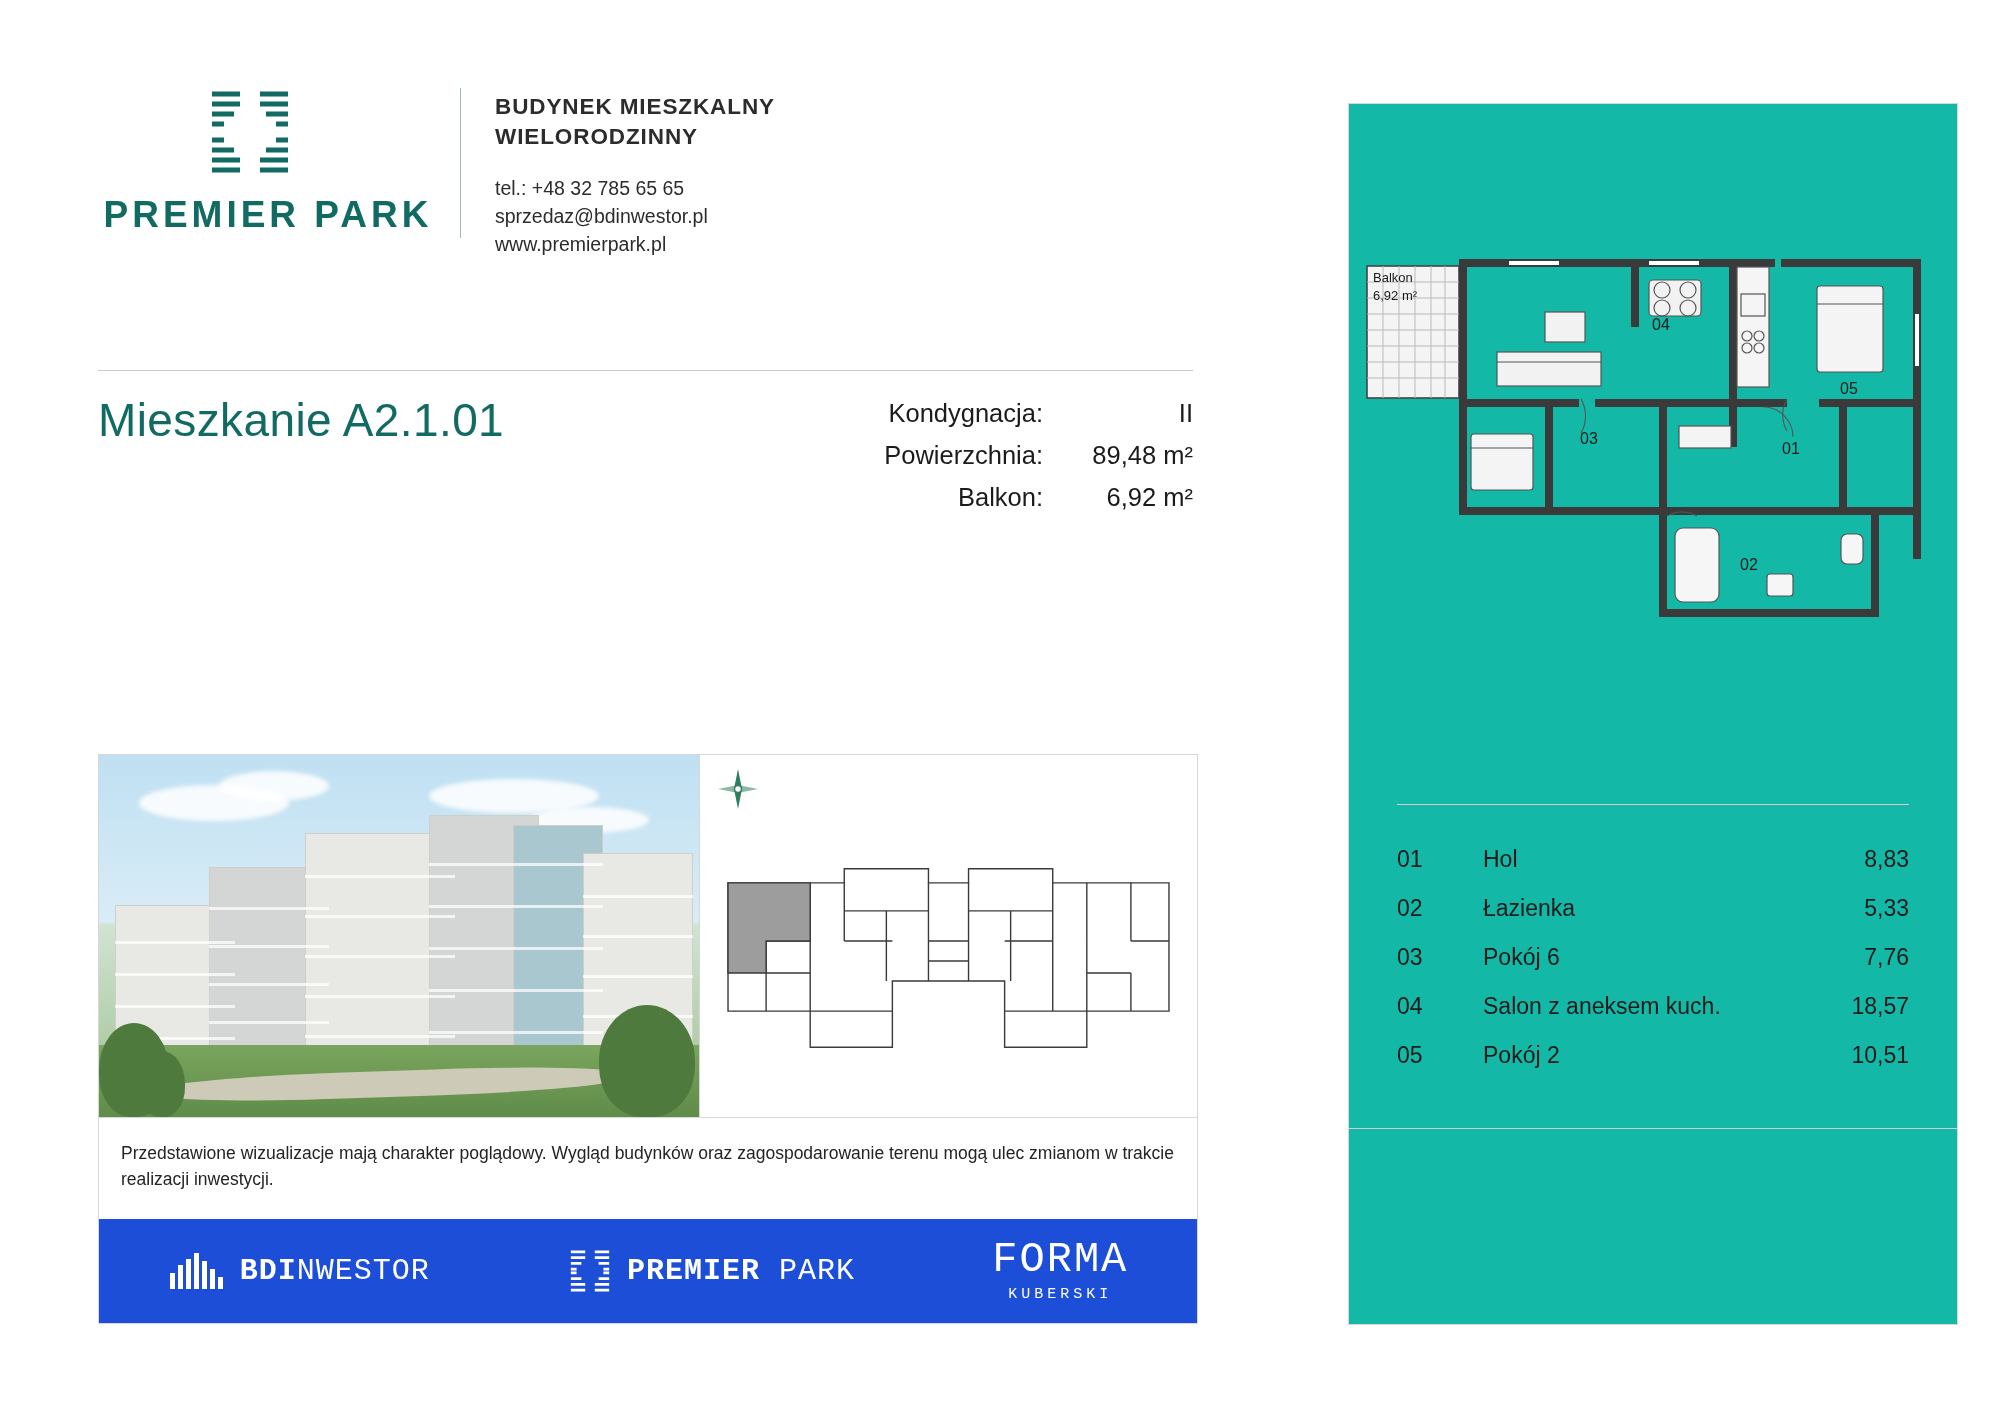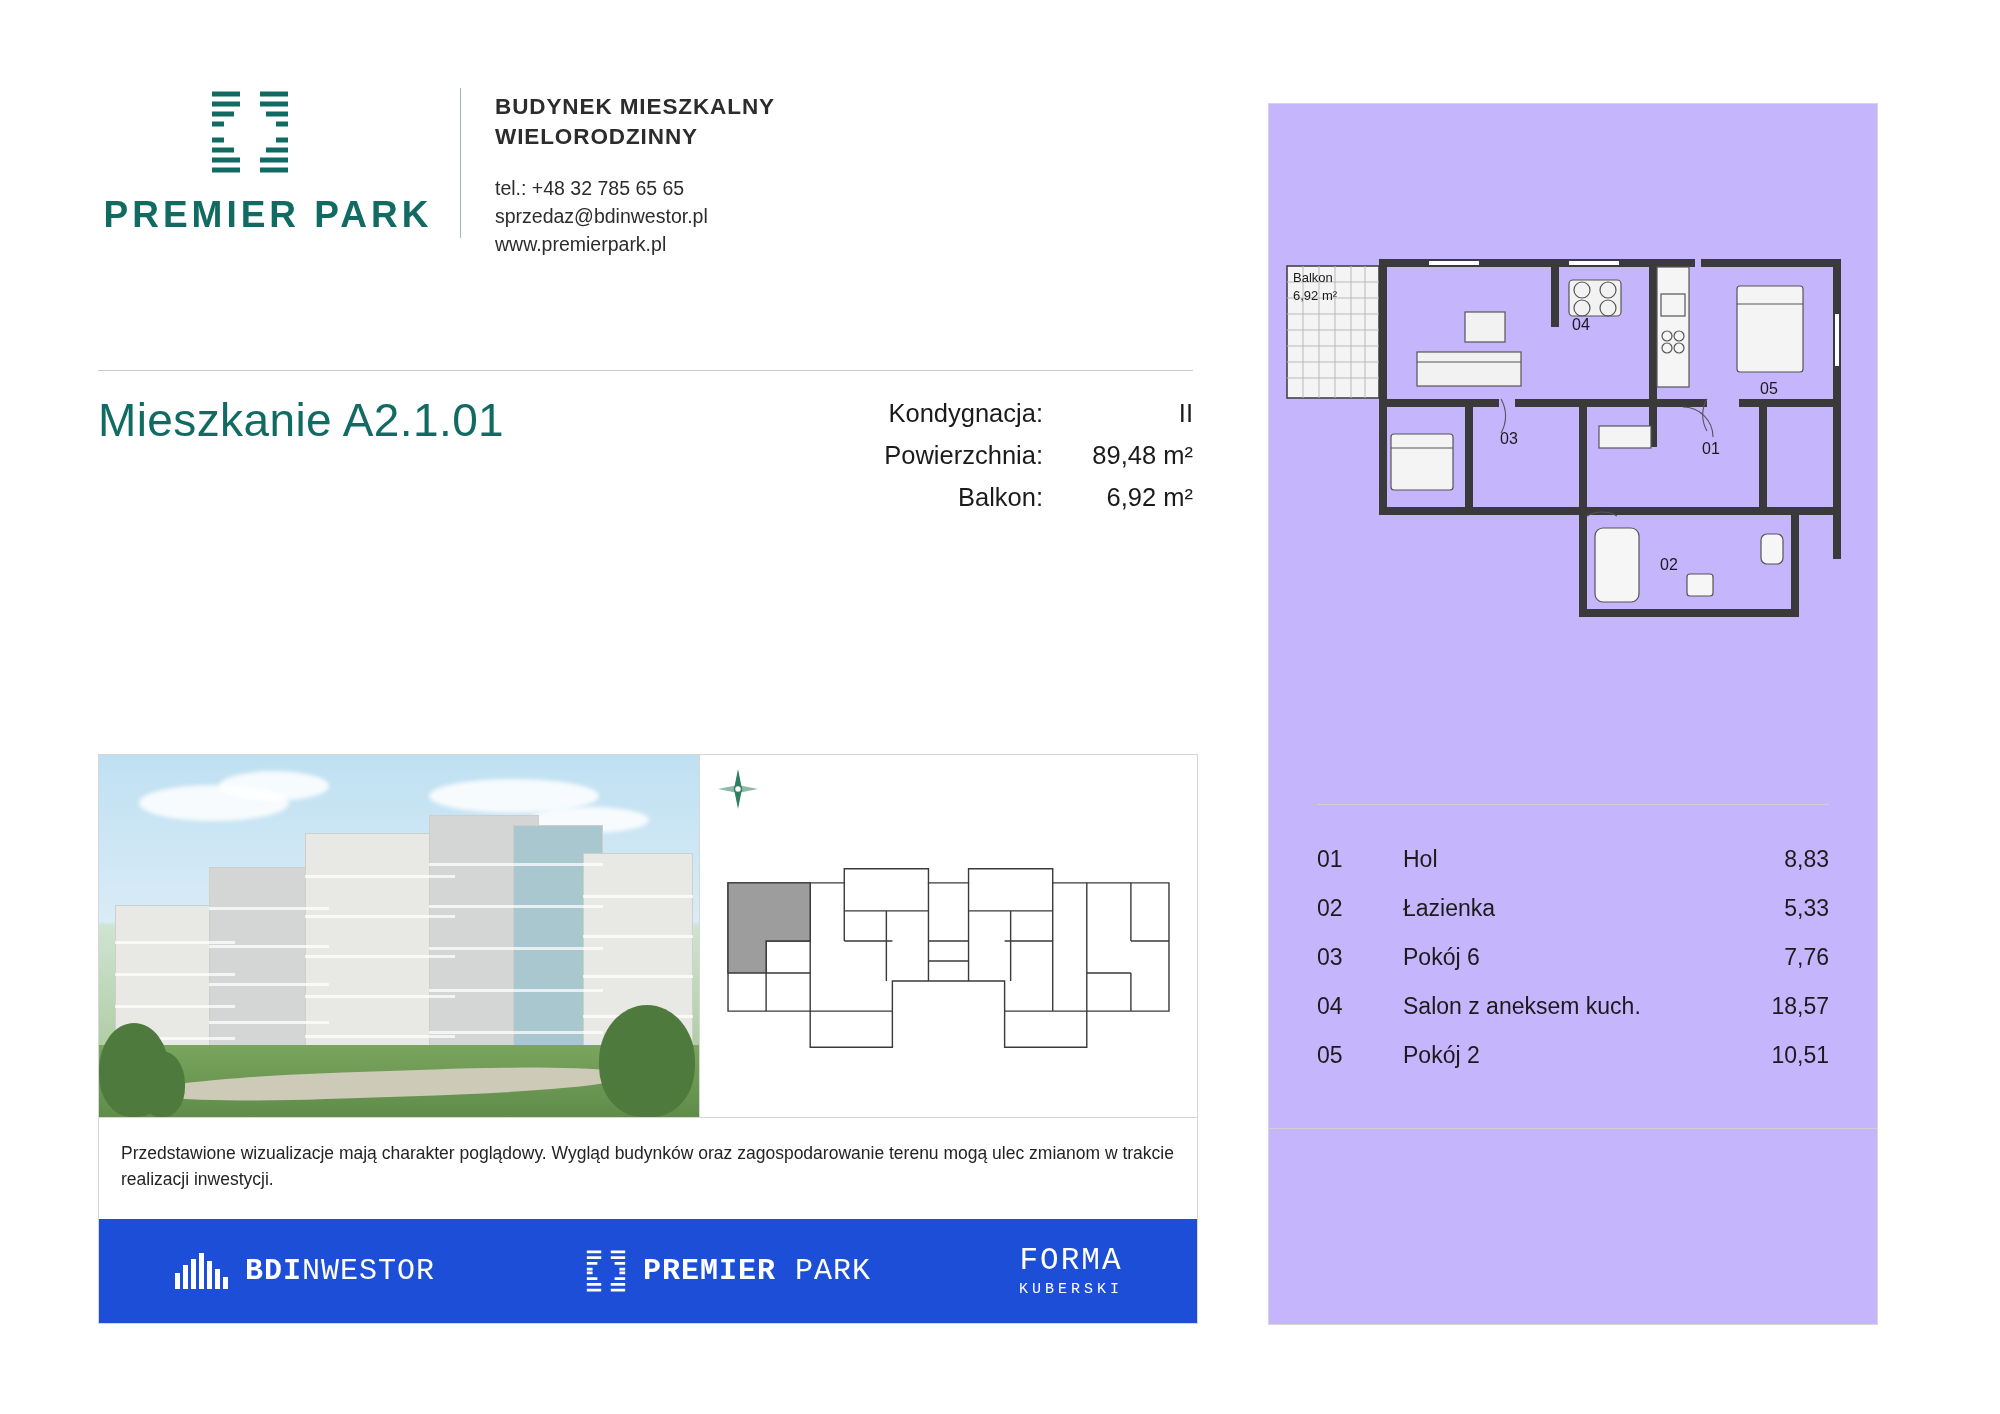--- a/index.html
+++ b/index.html
@@ -218,40 +218,40 @@
   }
   .fl-text {
     font-size: 30px;
     letter-spacing: 1px;
     font-weight: 700;
     white-space: nowrap;
   }
   .fl-text .light { font-weight: 400; }
   .forma-wrap { text-align: center; line-height: 1; }
   .forma-main {
-    font-size: 31px;
+    font-size: 42px;
     letter-spacing: 2px;
     font-weight: 400;
   }
   .forma-sub {
     font-size: 15px;
     letter-spacing: 4px;
     margin-top: 6px;
   }
 
   
   .right-col {
     position: absolute;
-    left: 1268px;
+    left: 1348px;
     top: 103px;
     width: 610px;
     height: 1222px;
     border: 1px solid #d7d7d7;
     box-sizing: border-box;
-    background: #c4b5fd;
+    background: #14b8a6;
   }
   .floorplan-area {
     position: relative;
     height: 700px;
   }
   .rooms-rule {
     height: 1px;
     background: #d0d0d0;
     margin: 0 48px;
   }

